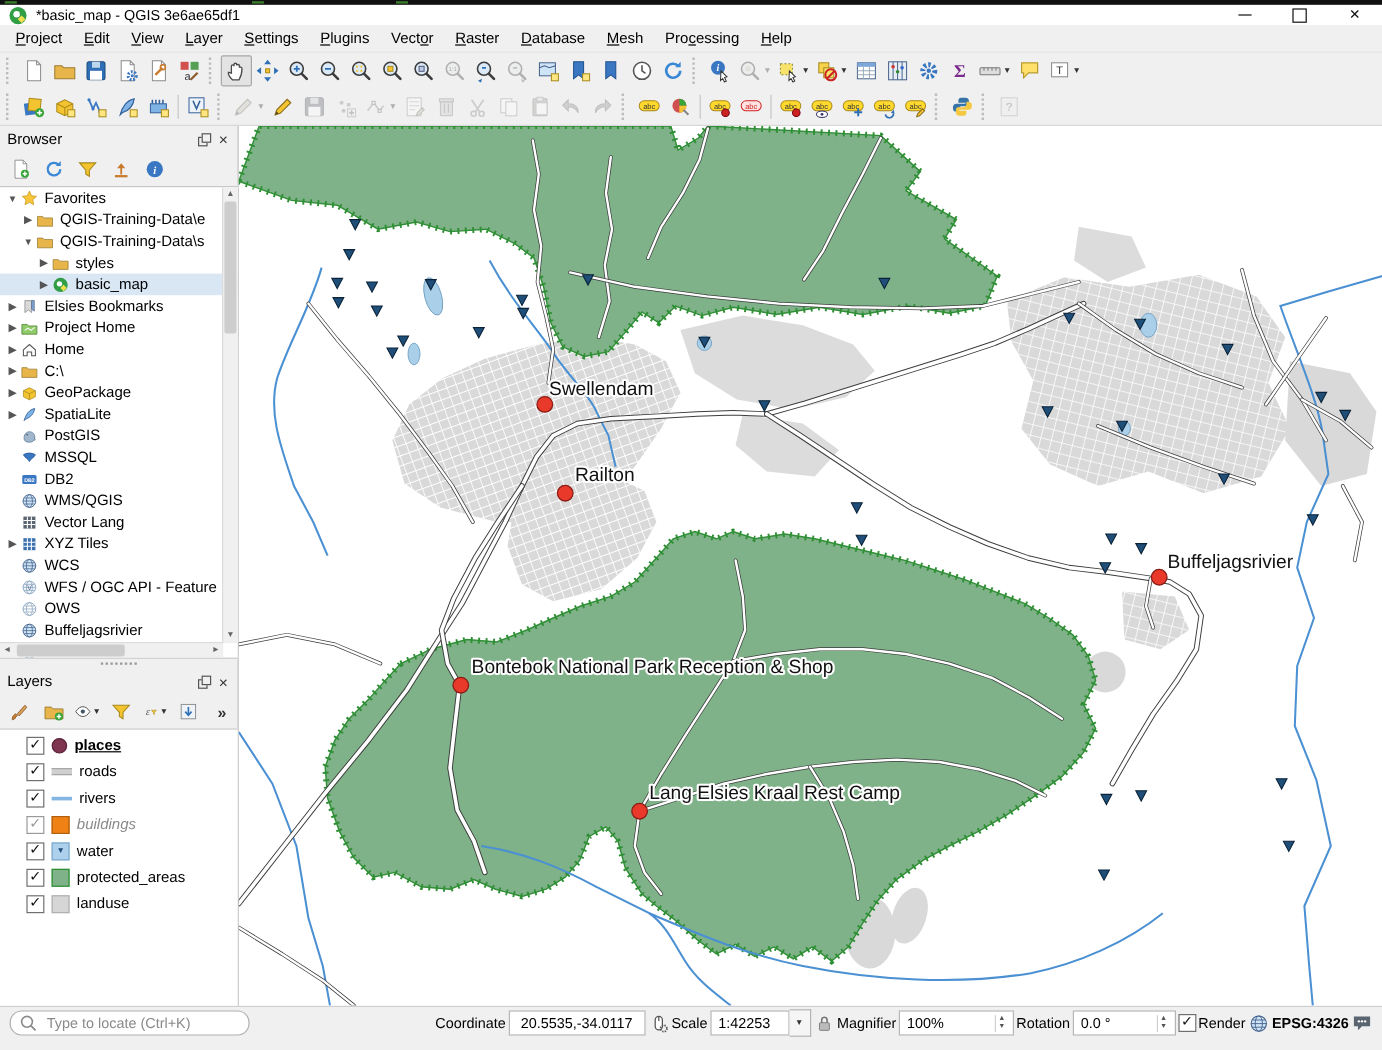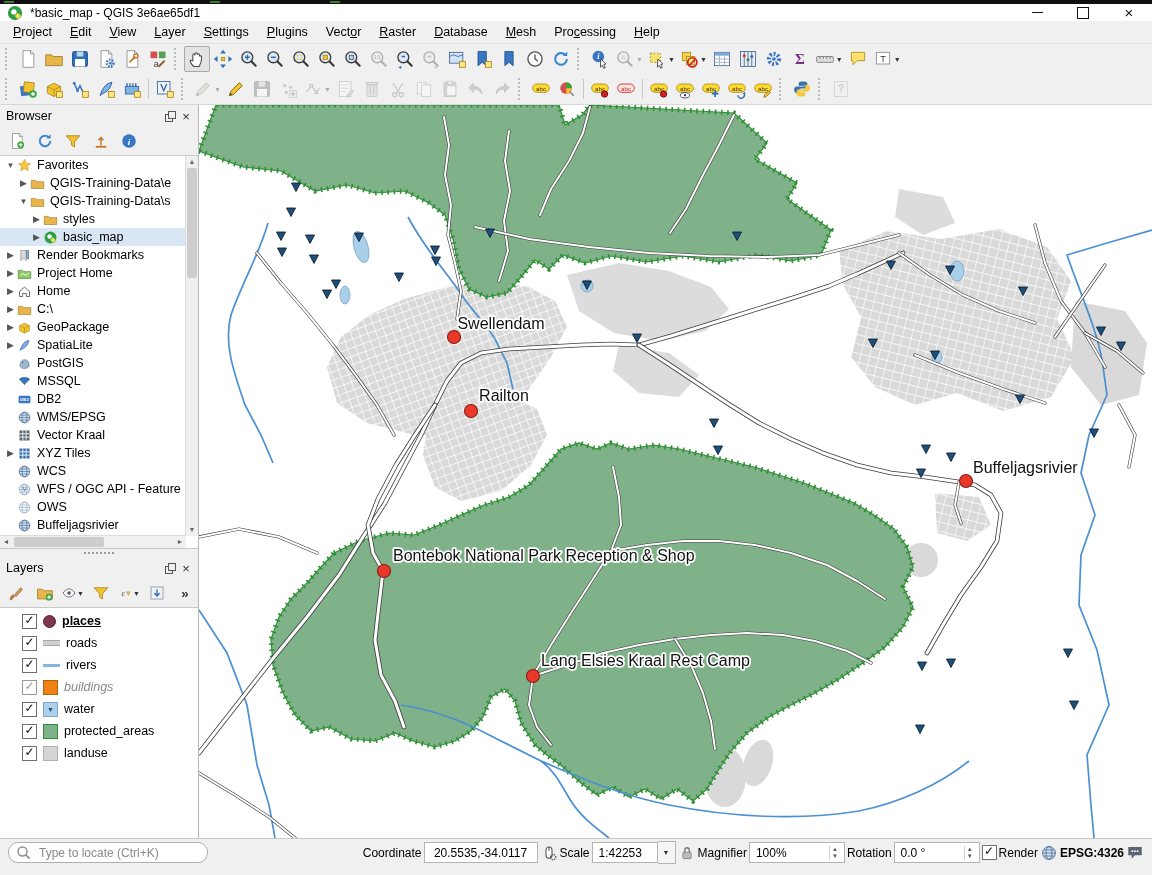--- a/index.html
+++ b/index.html
@@ -644,21 +644,21 @@
                   <rect x="13" y="13" width="6" height="6" fill="#f4e04d" transform="rotate(45 16 16)"></rect>
                 </svg></span>
               <span>basic_map</span>
             </div>
             <div class="trow" style="padding-left: 4px;">
               <span class="exp">▶</span>
               <span class="ticn"><svg viewBox="0 0 24 24" xmlns="http://www.w3.org/2000/svg">
                   <path d="M6 4h9v16l-4.5-3.5L6 20z" fill="#d9d9d9" stroke="#888"></path>
                   <path d="M15 4h3.5v14l-3.5-2.5z" fill="#7fa8d9" stroke="#556688"></path>
                 </svg></span>
-              <span>Render Bookmarks</span>
+              <span>Elsies Bookmarks</span>
             </div>
             <div class="trow" style="padding-left: 4px;">
               <span class="exp">▶</span>
               <span class="ticn"><svg viewBox="0 0 24 24" xmlns="http://www.w3.org/2000/svg">
                   <path d="M2 7h7l2 2h11v11H2z" fill="#8fcb6b" stroke="#4a7d2d"></path>
                   <path d="M6 15l4-3 4 3 5-4" stroke="#fff" fill="none" stroke-width="1.4"></path>
                 </svg></span>
               <span>Project Home</span>
             </div>
             <div class="trow" style="padding-left: 4px;">
@@ -714,29 +714,29 @@
                 </svg></span>
               <span>DB2</span>
             </div>
             <div class="trow" style="padding-left: 4px;">
               <span class="exp"></span>
               <span class="ticn"><svg viewBox="0 0 24 24" xmlns="http://www.w3.org/2000/svg">
                   <circle cx="12" cy="12" r="8.5" fill="#cfe4f7" stroke="#44618a" stroke-width="1.2"></circle>
                   <ellipse cx="12" cy="12" rx="4" ry="8.5" fill="none" stroke="#44618a"></ellipse>
                   <path d="M3.5 12h17M5 8h14M5 16h14" stroke="#44618a" fill="none"></path>
                 </svg></span>
-              <span>WMS/EPSG</span>
+              <span>WMS/QGIS</span>
             </div>
             <div class="trow" style="padding-left: 4px;">
               <span class="exp"></span>
               <span class="ticn"><svg viewBox="0 0 24 24" xmlns="http://www.w3.org/2000/svg">
                   <rect x="4" y="4" width="16" height="16" fill="#5a6572"></rect>
                   <path d="M4 9.3h16M4 14.6h16M9.3 4v16M14.6 4v16" stroke="#fff" stroke-width="1.4"></path>
                 </svg></span>
-              <span>Vector Kraal</span>
+              <span>Vector Lang</span>
             </div>
             <div class="trow" style="padding-left: 4px;">
               <span class="exp">▶</span>
               <span class="ticn"><svg viewBox="0 0 24 24" xmlns="http://www.w3.org/2000/svg">
                   <rect x="4" y="4" width="16" height="16" fill="#3a6fb0"></rect>
                   <path d="M4 9.3h16M4 14.6h16M9.3 4v16M14.6 4v16" stroke="#fff" stroke-width="1.4"></path>
                 </svg></span>
               <span>XYZ Tiles</span>
             </div>
             <div class="trow" style="padding-left: 4px;">

